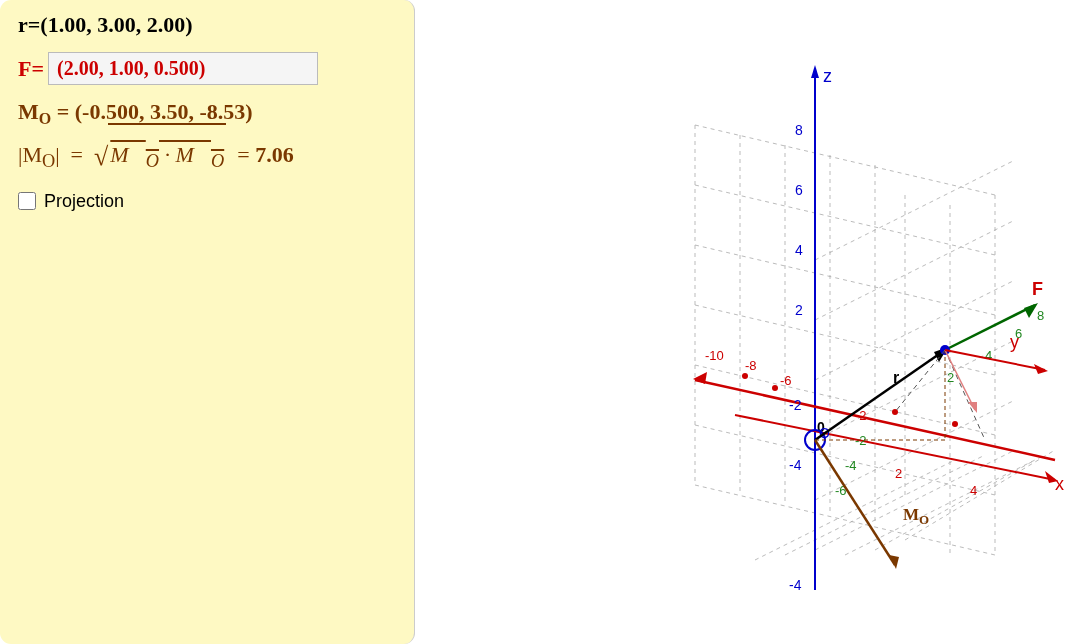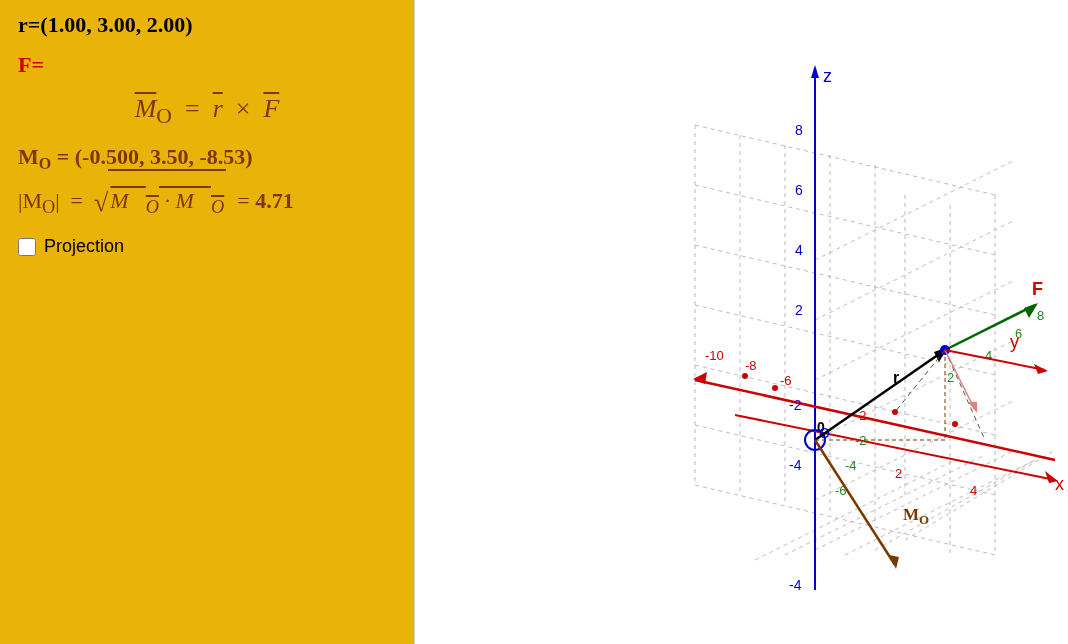--- a/index.html
+++ b/index.html
@@ -10,26 +10,27 @@
       font-family: 'Times New Roman', Times, serif;
       background: #fff;
       overflow: hidden;
     }
 
     
     #left-panel {
       width: 415px;
       min-width: 415px;
       height: 644px;
-      background: #eab308;
+      background: #fef9c3;
       border-right: 1px solid #ccc;
       padding: 12px 18px;
       display: flex;
       flex-direction: column;
       gap: 14px;
+      border-radius: 11px;
     }
 
     .r-label {
       font-size: 22px;
       font-weight: bold;
       color: #000;
       font-family: 'Times New Roman', serif;
     }
 
     .f-input-row {
@@ -104,39 +105,33 @@
   </style>
 </head>
 <body>
 
 <div id="left-panel">
 
   <div class="r-label">r=(1.00, 3.00, 2.00)</div>
 
   <div class="f-input-row">
     <span class="f-label-text">F=</span>
-  </div>
-
-  <div style="text-align:center; font-size:26px; color:#7a3800; font-family:'Times New Roman',serif; line-height:1.3;">
-    <span style="text-decoration:overline; font-style:italic;">M</span><sub>O</sub>
-    &nbsp;=&nbsp;
-    <span style="font-style:italic; text-decoration:overline;">r</span>
-    &nbsp;×&nbsp;
-    <span style="font-style:italic; text-decoration:overline;">F</span>
-  </div>
+    <input class="f-input" type="text" value="(2.00, 1.00, 0.500)" style="">
+  </div>
+
 
   <div class="mo-value">
     <span style="font-weight:bold; font-size:22px; color:#7a3800;">M<sub style="font-size:16px;">O</sub></span>
     <span> = (-0.500, 3.50, -8.53)</span>
   </div>
 
   <div class="mag-formula" style="font-size:22px; color:#7a3800;">
     |M<sub>O</sub>| &nbsp;=&nbsp;
     <span style="font-size:26px; vertical-align:middle;">√</span><span style="text-decoration:overline; font-style:italic; border-top: 2px solid #7a3800; padding:17px 2px;">M⃗<sub>O</sub>&nbsp;·&nbsp;M⃗<sub>O</sub></span>
-    &nbsp;=&nbsp;<strong>4.71</strong>
+    &nbsp;=&nbsp;<strong>7.06</strong>
   </div>
 
   <div class="checkboxes-row">
     <label class="checkbox-item">
       <input type="checkbox" style="">
       <span>Projection</span>
     </label>
   </div>
 
 </div>

